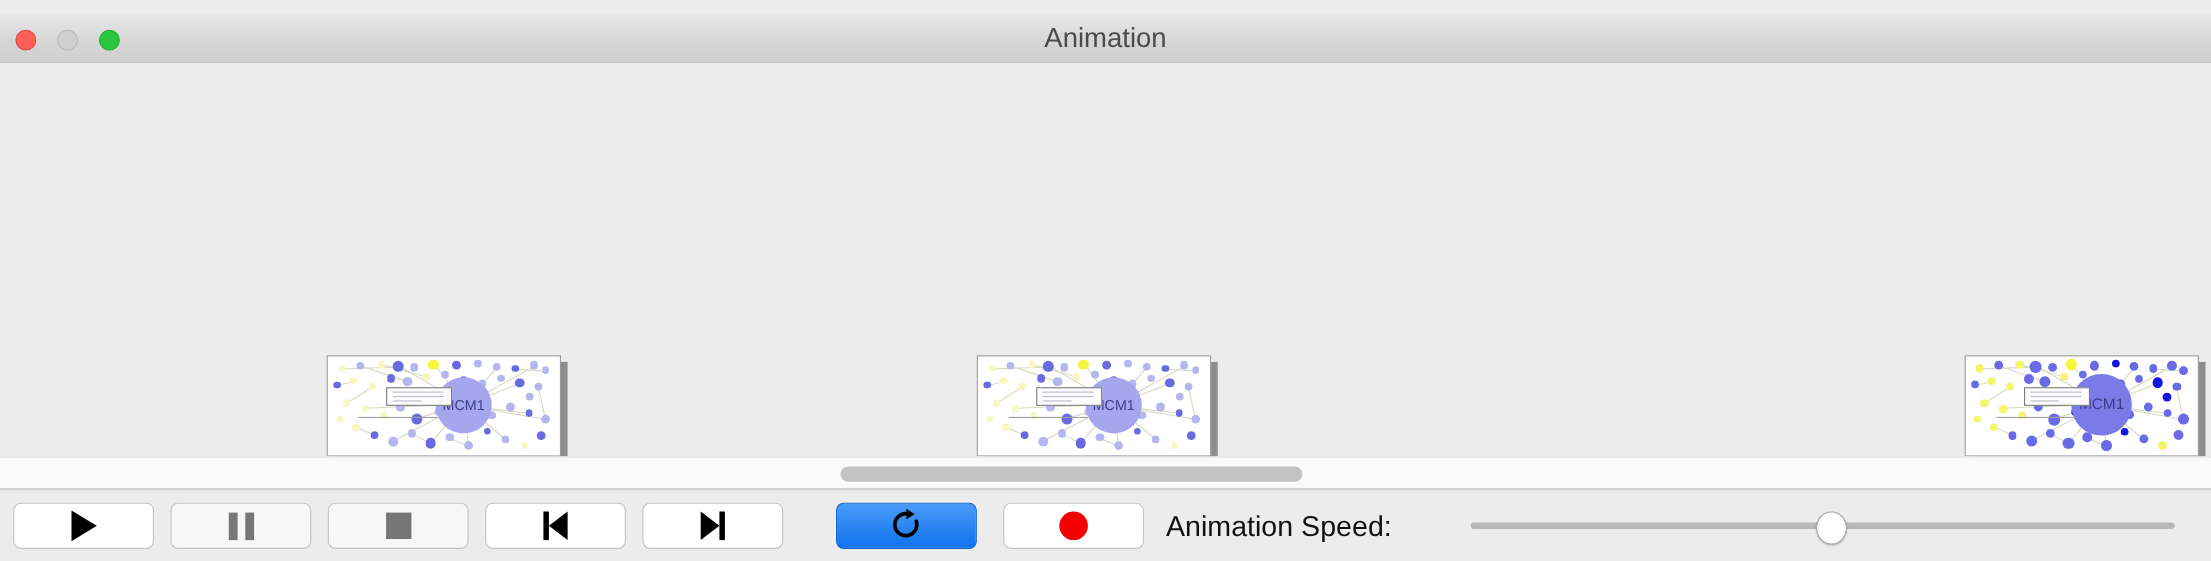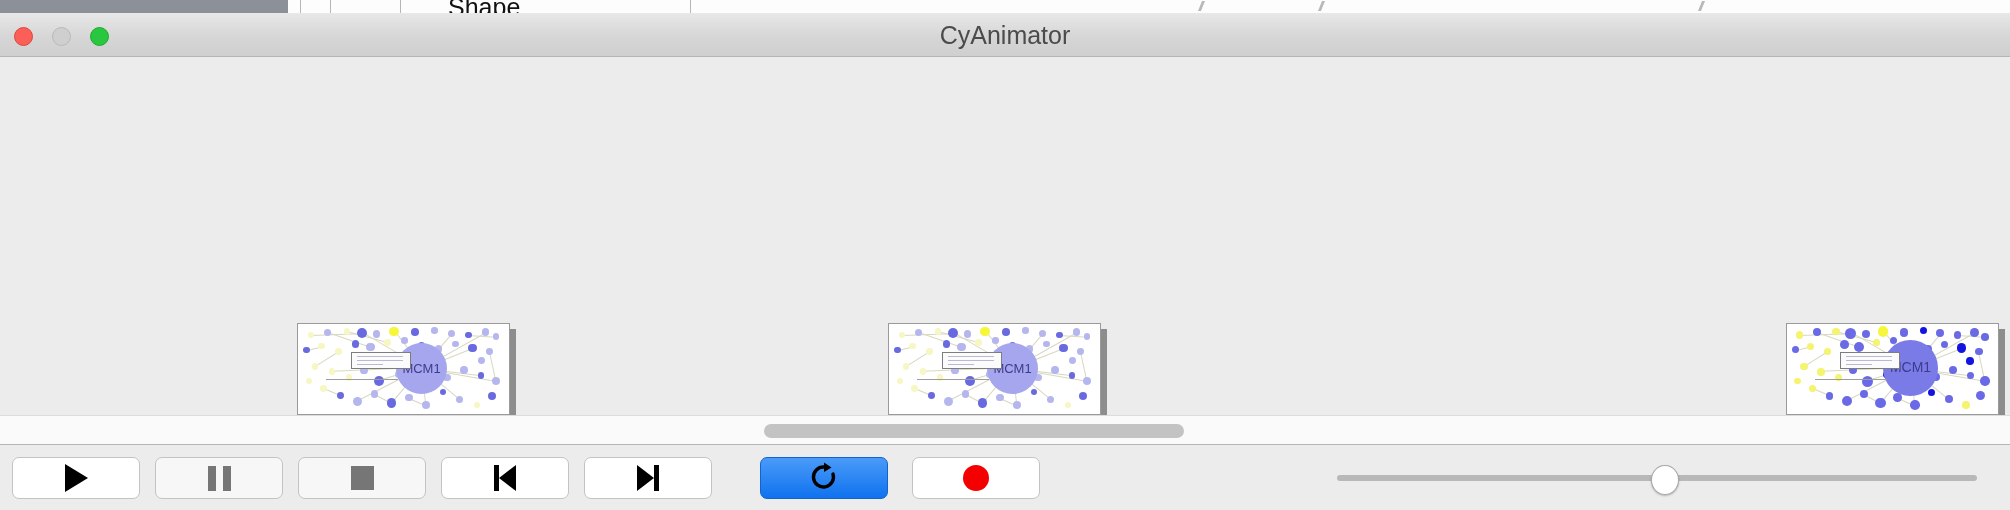--- a/index.html
+++ b/index.html
@@ -325,41 +325,26 @@
     border: 1px solid #a7a7a7;
     box-shadow: 0 1px 2px rgba(0,0,0,.25);
     cursor: default;
   }
 </style>
 </head>
 <body>
 
 <div id="app">
 
-  <div class="bg-layer">
-    <div class="bg-dark"></div>
-    <div class="bg-strip" style="left:288px;width:110px;"></div>
-    <div class="bg-strip" style="left:398px;width:288px;"></div>
-    <div class="bg-strip" style="left:686px;width:680px;"></div>
-    <div class="bg-strip" style="left:1366px;width:644px;border-right:none;"></div>
-    <div class="bg-tick" style="left:300px;"></div>
-    <div class="bg-tick" style="left:330px;"></div>
-    <div class="bg-tick" style="left:400px;"></div>
-    <div class="bg-tick" style="left:690px;"></div>
-    <div class="bg-chev" style="left:1200px;"></div>
-    <div class="bg-chev" style="left:1320px;"></div>
-    <div class="bg-chev" style="left:1700px;"></div>
-    <div class="bg-word" style="left:448px;">Shape</div>
-  </div>
 
   <div class="titlebar">
     <div class="traffic tl-close"></div>
     <div class="traffic tl-min"></div>
     <div class="traffic tl-max"></div>
-    <div class="win-title">CyAnimator</div>
+    <div class="win-title">Animation</div>
   </div>
 
 
   <div class="timeline">
     <div id="frames-host">
         <div class="frame" style="left: 297px; top: 213px; width: 213px; height: 92px;">
           <div class="shadow"></div>
           <div class="canvas">
             <div class="edge" style="left: 123.54px; top: 44.16px; width: 69.1313px; transform: rotate(-149.622deg);"></div>
             <div class="edge" style="left: 123.54px; top: 44.16px; width: 46.0541px; transform: rotate(-126.959deg);"></div>
@@ -658,19 +643,20 @@
     <div class="cbtn active" id="c-loop">
       <svg width="30" height="32" viewBox="0 0 30 32">
         <path d="M24 12 A10 10 0 1 1 15 5" stroke="#000" stroke-width="3.4" fill="none" stroke-linecap="round"></path>
         <path d="M15 0.5 L15 10 L22.5 5.5 Z" fill="#000"></path>
       </svg>
     </div>
     <div class="cbtn enabled" id="c-record">
       <span class="gl-record"></span>
     </div>
 
+    <div class="speed-label">Animation Speed:</div>
     <div class="speed-slider">
       <div class="sl-track"></div>
       <div class="sl-thumb" id="speed-thumb" style="left: 314px;"></div>
     </div>
   </div>
 
 </div>
 
 </body></html>

